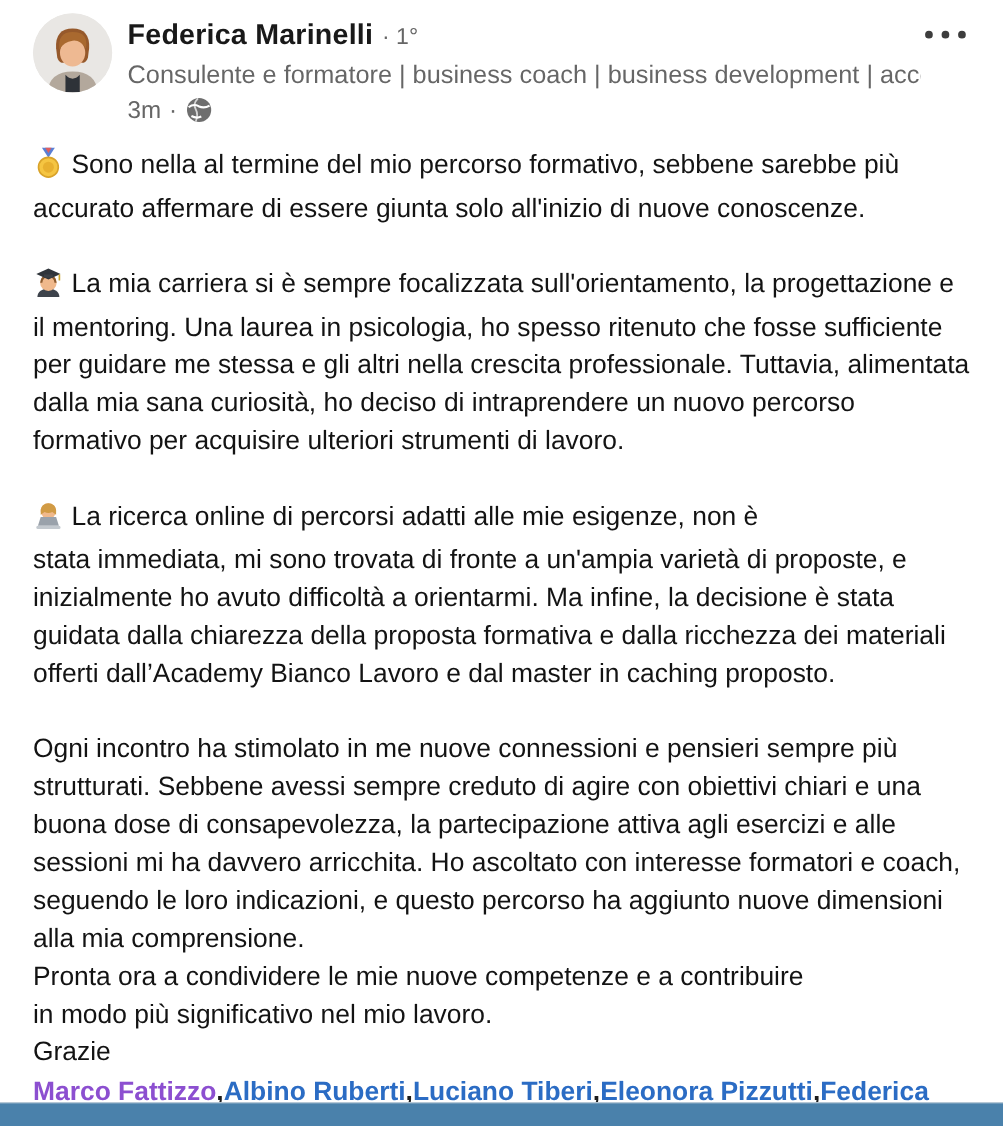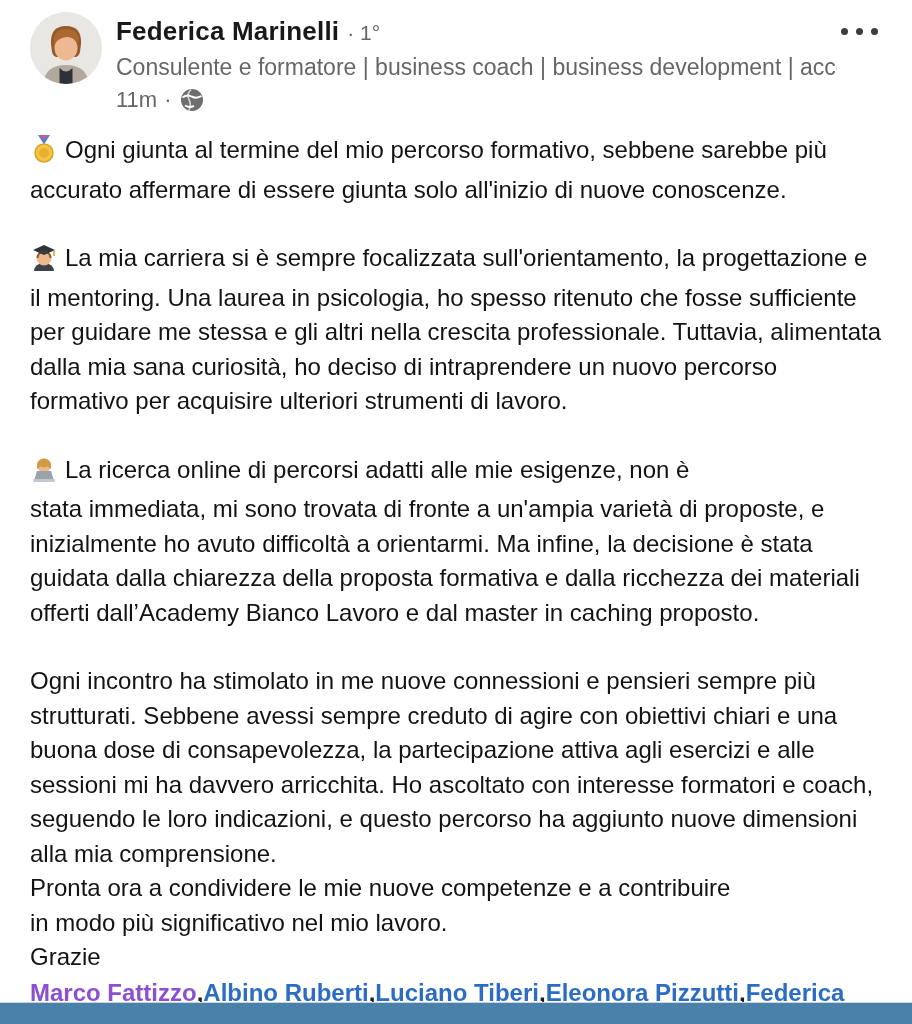--- a/index.html
+++ b/index.html
@@ -137,21 +137,21 @@
         <path d="M29.5 56 q6.5 7 13 0 l0 16 -13 0 z" fill="#2e3238"></path>
       </svg>
     </div>
     <div class="header-text">
       <div class="name-row">
         <span class="actor-name">Federica Marinelli</span>
         <span class="degree">· 1°</span>
       </div>
       <div class="headline">Consulente e formatore | business coach | business development | acco...</div>
       <div class="meta-row">
-        <span>11m</span>
+        <span>3m</span>
         <span>·</span>
         <span class="globe">
           <svg width="26" height="26" viewBox="0 0 26 26">
             <circle cx="13" cy="13" r="11" fill="#6e6e6e"></circle>
             <path d="M3.5 10.5 q4.5 -3.5 9 -1 q5 2.5 10 -0.5" stroke="#ffffff" stroke-width="2" fill="none"></path>
             <path d="M6 18.5 q4.5 2.5 9 0.5" stroke="#ffffff" stroke-width="2" fill="none"></path>
             <path d="M12 2.5 q-5 5 -2 10 q2.5 4.5 0 11" stroke="#ffffff" stroke-width="1.6" fill="none" opacity="0.7"></path>
           </svg>
         </span>
       </div>
@@ -163,21 +163,21 @@
     </div>
   </div>
 
   <div class="post-body">
 
     <p class="post-paragraph"><span class="para-emoji"><svg width="28" height="28" viewBox="0 0 28 28">
             <polygon points="8,0 14,9.5 20,0" fill="#5b7fd4"></polygon>
             <polygon points="11,0 14,5 17,0" fill="#e05d5d"></polygon>
             <circle cx="14" cy="18" r="9" fill="#f5c542" stroke="#d9a32a" stroke-width="1.5"></circle>
             <circle cx="14" cy="18" r="5" fill="#e8b02f"></circle>
-          </svg></span><span>Ogni giunta al termine del mio percorso formativo, sebbene sarebbe più accurato affermare di essere giunta solo all'inizio di nuove conoscenze.</span></p>
+          </svg></span><span>Sono nella al termine del mio percorso formativo, sebbene sarebbe più accurato affermare di essere giunta solo all'inizio di nuove conoscenze.</span></p>
 
     <p class="post-paragraph"><span class="para-emoji"><svg width="28" height="28" viewBox="0 0 28 28">
             <path d="M4 28 a10 8 0 0 1 20 0 z" fill="#3d434b"></path>
             <circle cx="14" cy="15" r="7.5" fill="#f0b98c"></circle>
             <path d="M6.5 15 a7.5 7.5 0 0 1 15 0 l-2 0 a5.5 5.5 0 0 0 -11 0 z" fill="#8a5a2e"></path>
             <polygon points="14,2 25,7 14,12 3,7" fill="#2f343a"></polygon>
             <rect x="10" y="7.5" width="8" height="3" fill="#3a3f45"></rect>
             <line x1="24" y1="7.5" x2="24" y2="13" stroke="#c9a227" stroke-width="1.5"></line>
           </svg></span><span>La mia carriera si è sempre focalizzata sull'orientamento, la progettazione e il mentoring. Una laurea in psicologia, ho spesso ritenuto che fosse sufficiente per guidare me stessa e gli altri nella crescita professionale. Tuttavia, alimentata dalla mia sana curiosità, ho deciso di intraprendere un nuovo percorso formativo per acquisire ulteriori strumenti di lavoro.</span></p>
 

